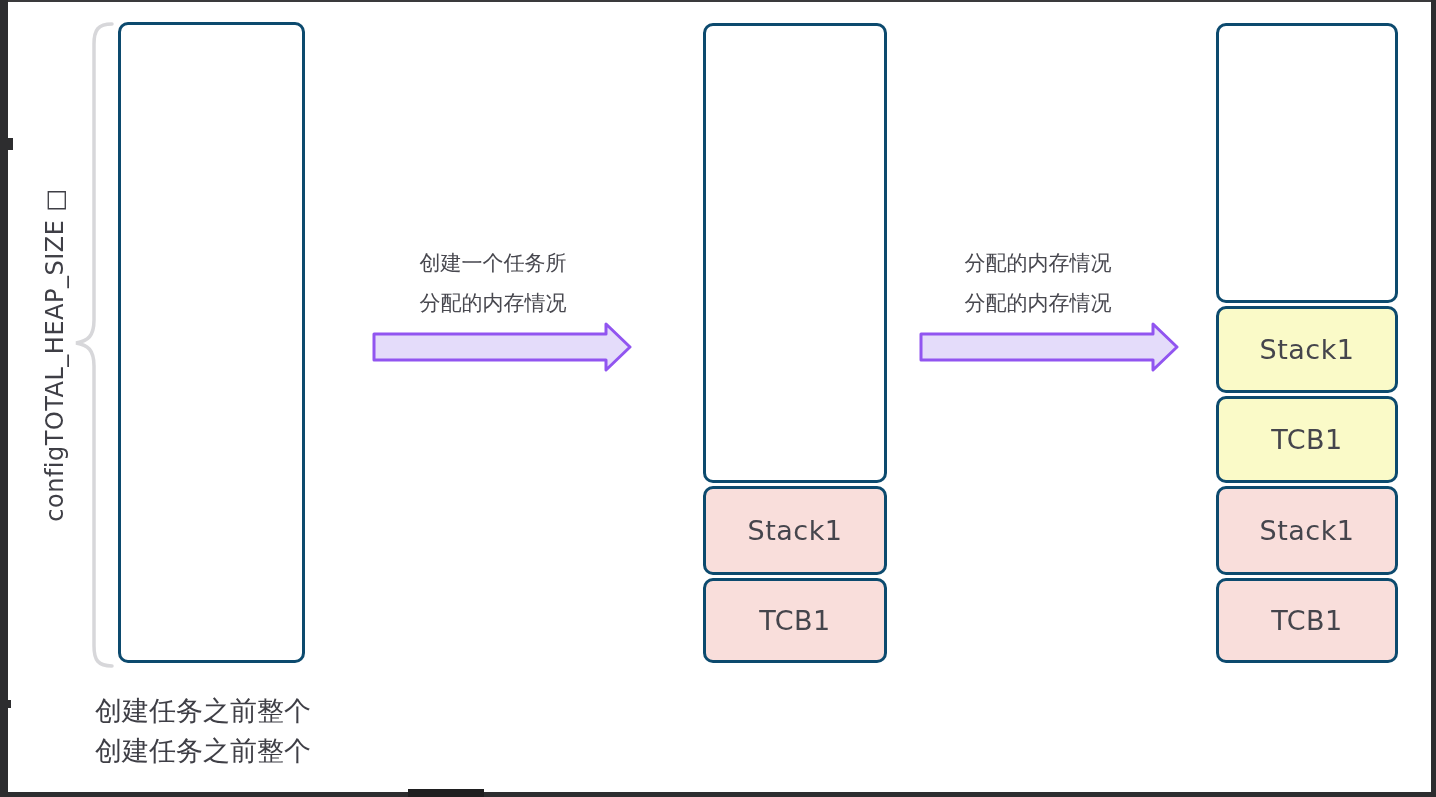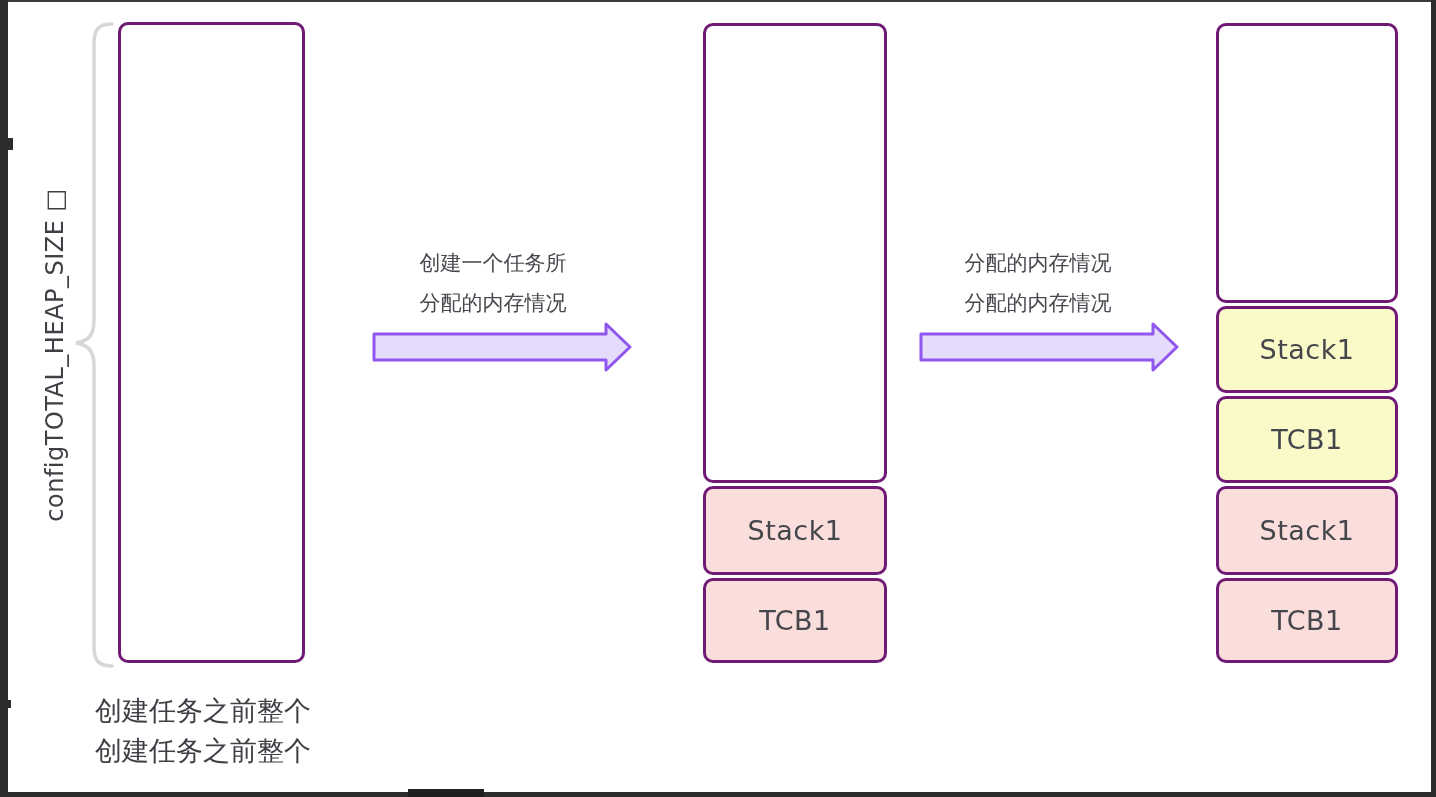--- a/index.html
+++ b/index.html
@@ -30,21 +30,21 @@
     transform:rotate(-90deg);
     text-align:center;
     font-size:24px;letter-spacing:0.5px;
     color:#3f3f46;font-weight:500;
     white-space:nowrap;
   }
 
   
   .membox{
     position:absolute;
-    border:3px solid #701a75;
+    border:3px solid #0c4a6e;
     border-radius:10px;
     background:#ffffff;
     box-sizing:border-box;
     display:flex;align-items:center;justify-content:center;
   }
   .membox .blabel{
     font-size:27px;color:#45454c;font-weight:500;
     letter-spacing:0.5px;
   }
   .col1{left:118px;top:22px;width:187px;height:641px;}

